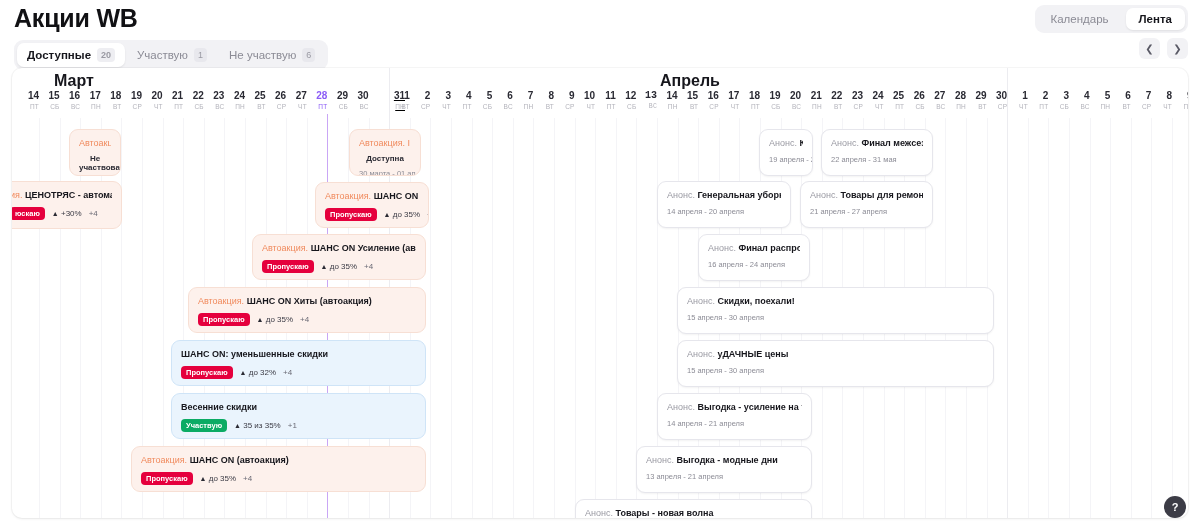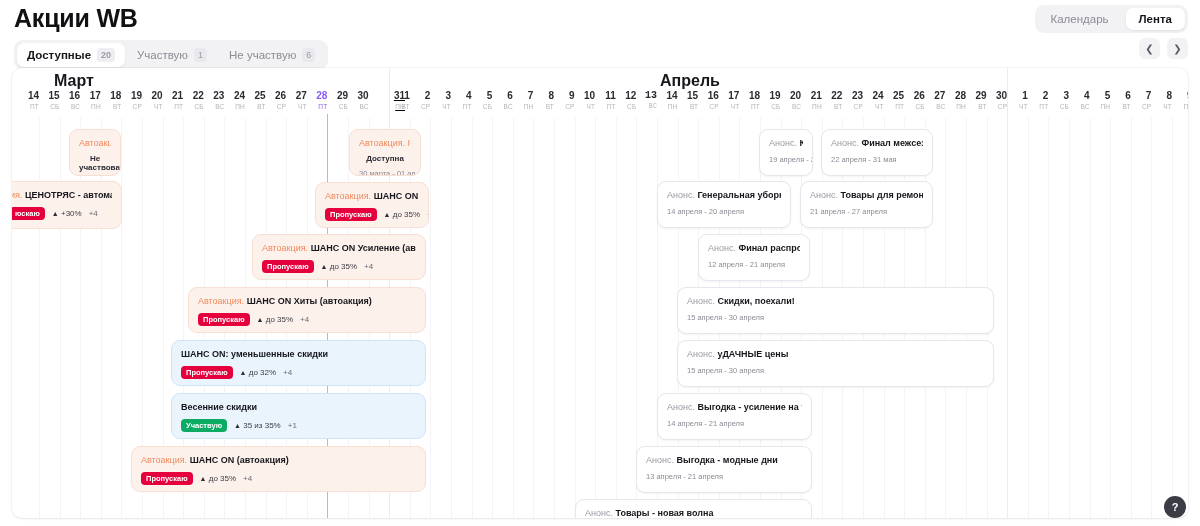--- a/index.html
+++ b/index.html
@@ -527,21 +527,21 @@
         <div class="card white anons" style="left: 645px; top: 113px; width: 134px; height: 47px;">
           <div class="title"><span class="pfx">Анонс. </span><span class="nm">Генеральная уборка цен</span></div>
           <div class="dates">14 апреля - 20 апреля</div>
         </div>
         <div class="card white anons" style="left: 788px; top: 113px; width: 133px; height: 47px;">
           <div class="title"><span class="pfx">Анонс. </span><span class="nm">Товары для ремонта</span></div>
           <div class="dates">21 апреля - 27 апреля</div>
         </div>
         <div class="card white anons" style="left: 686px; top: 166px; width: 112px; height: 47px;">
           <div class="title"><span class="pfx">Анонс. </span><span class="nm">Финал распродажи</span></div>
-          <div class="dates">12 апреля - 21 апреля</div>
+          <div class="dates">16 апреля - 24 апреля</div>
         </div>
         <div class="card white anons" style="left: 665px; top: 219px; width: 317px; height: 47px;">
           <div class="title"><span class="pfx">Анонс. </span><span class="nm">Скидки, поехали!</span></div>
           <div class="dates">15 апреля - 30 апреля</div>
         </div>
         <div class="card white anons" style="left: 665px; top: 272px; width: 317px; height: 47px;">
           <div class="title"><span class="pfx">Анонс. </span><span class="nm">уДАЧНЫЕ цены</span></div>
           <div class="dates">15 апреля - 30 апреля</div>
         </div>
         <div class="card white anons" style="left: 645px; top: 325px; width: 155px; height: 47px;">

